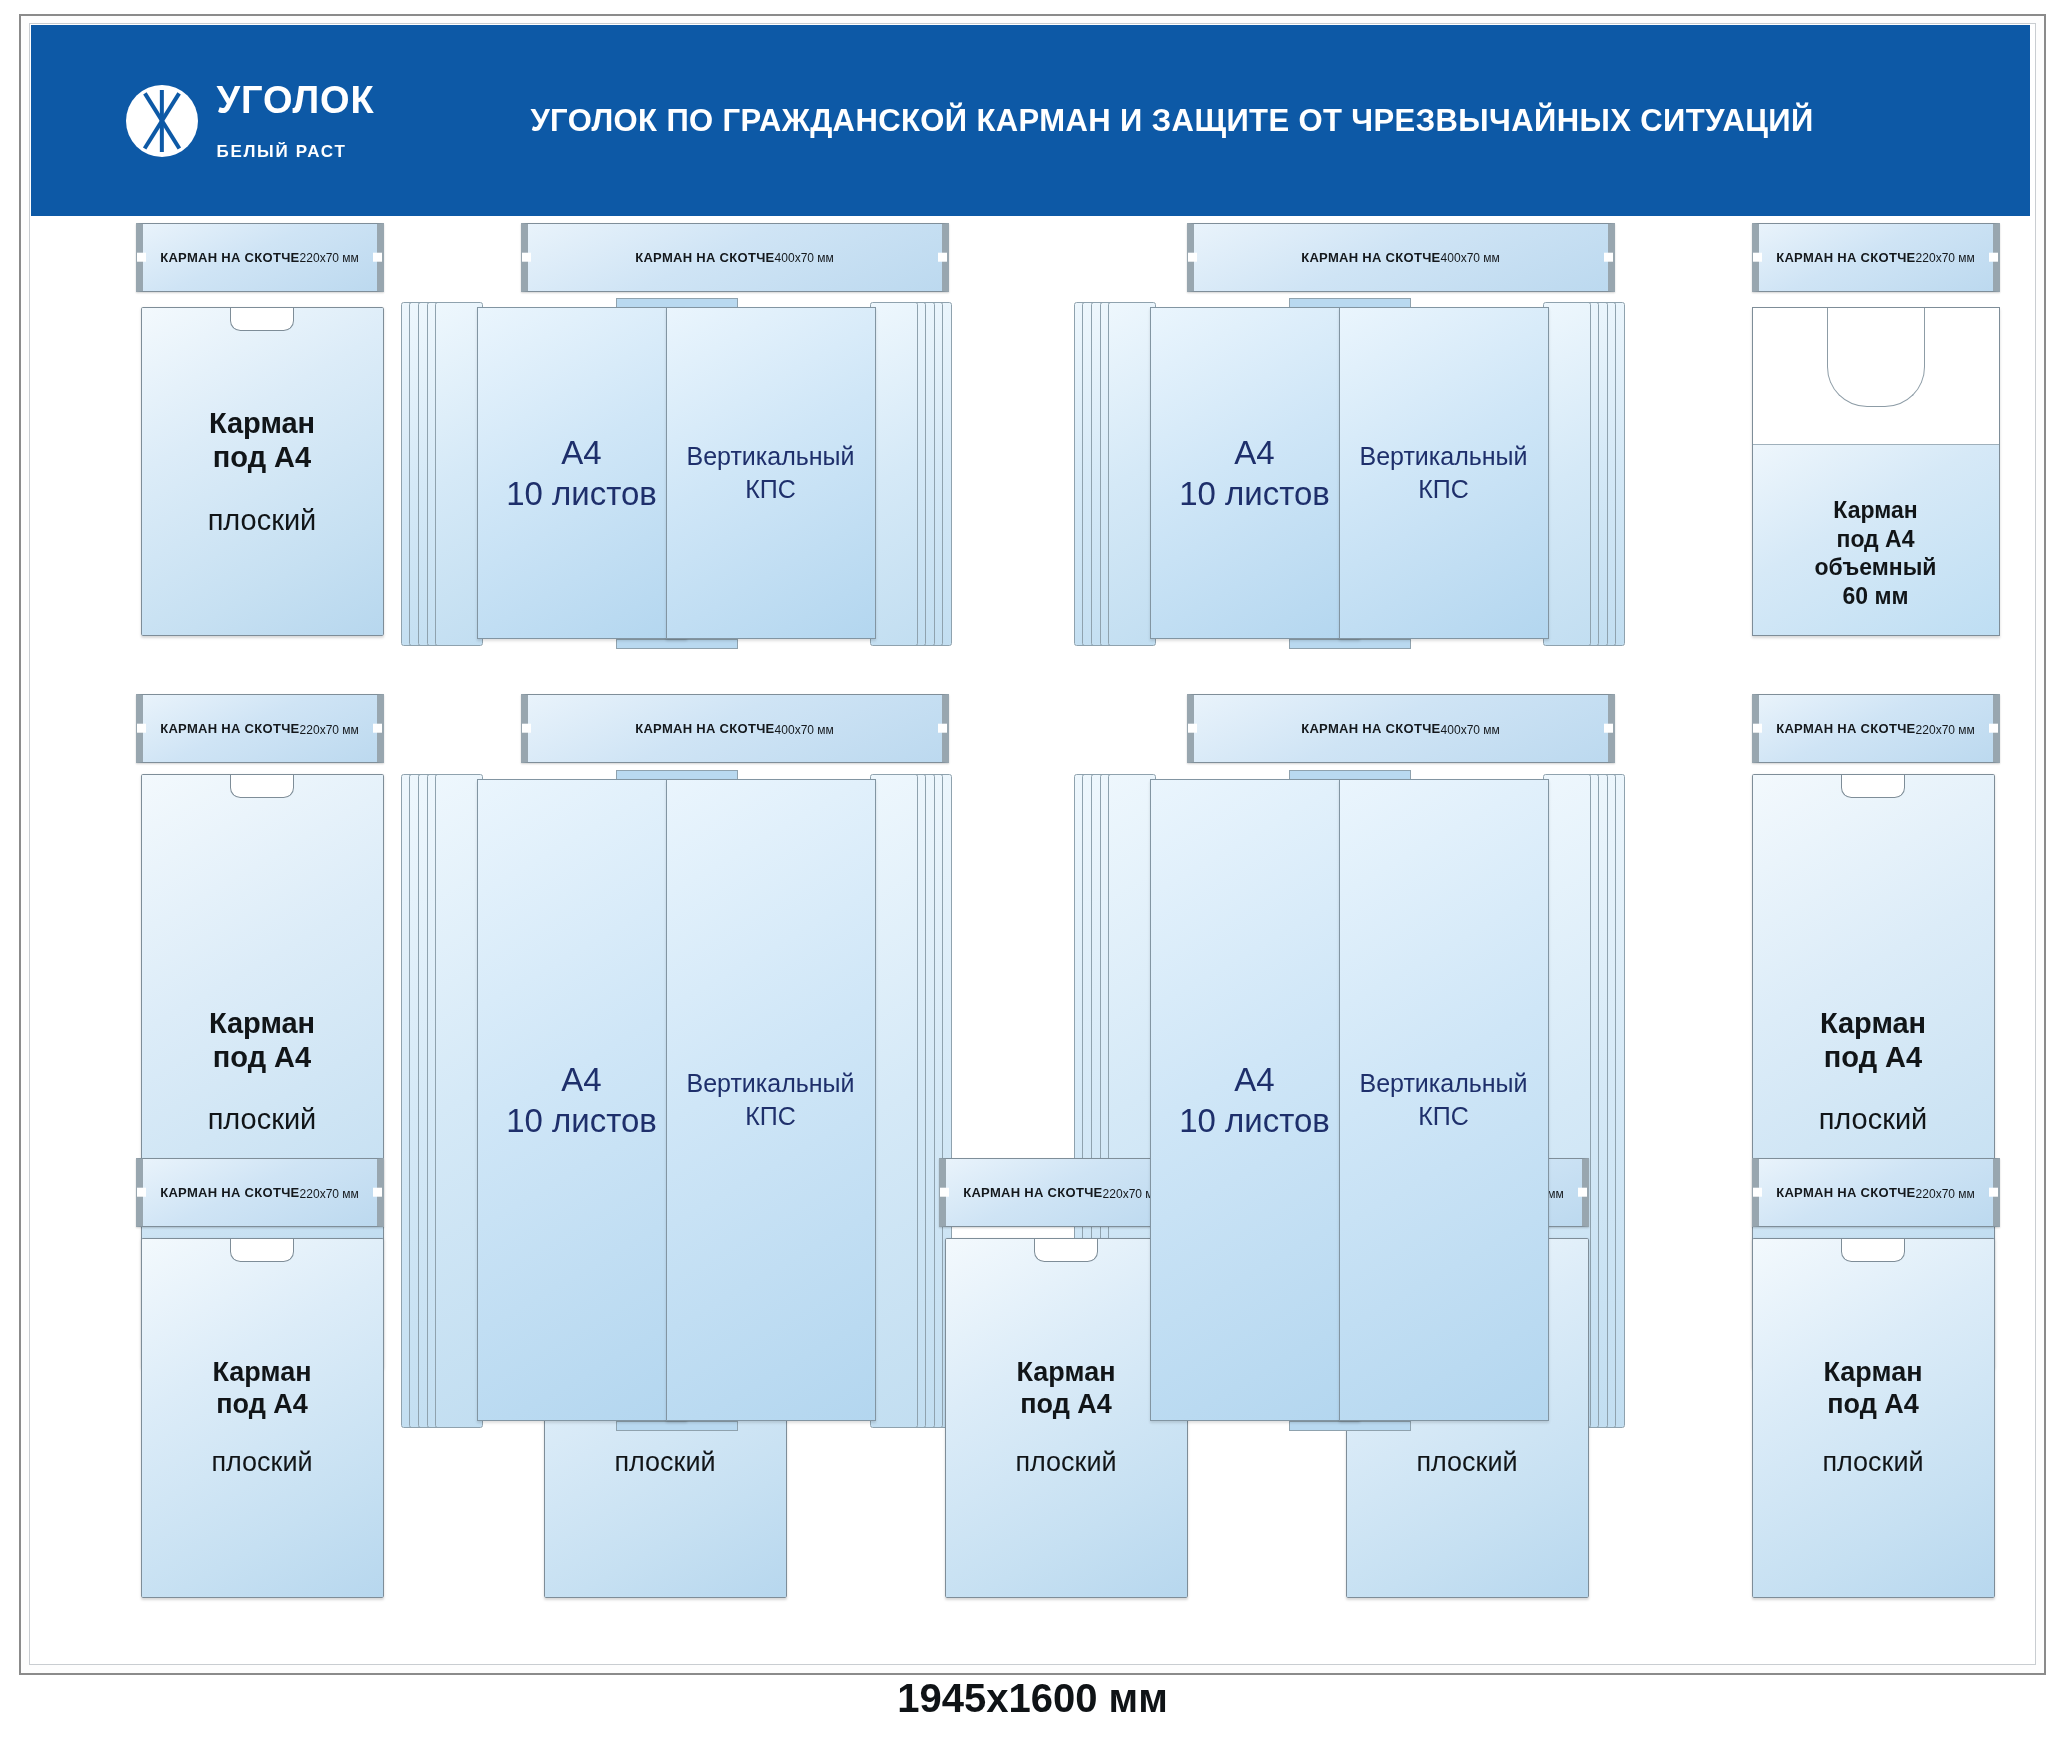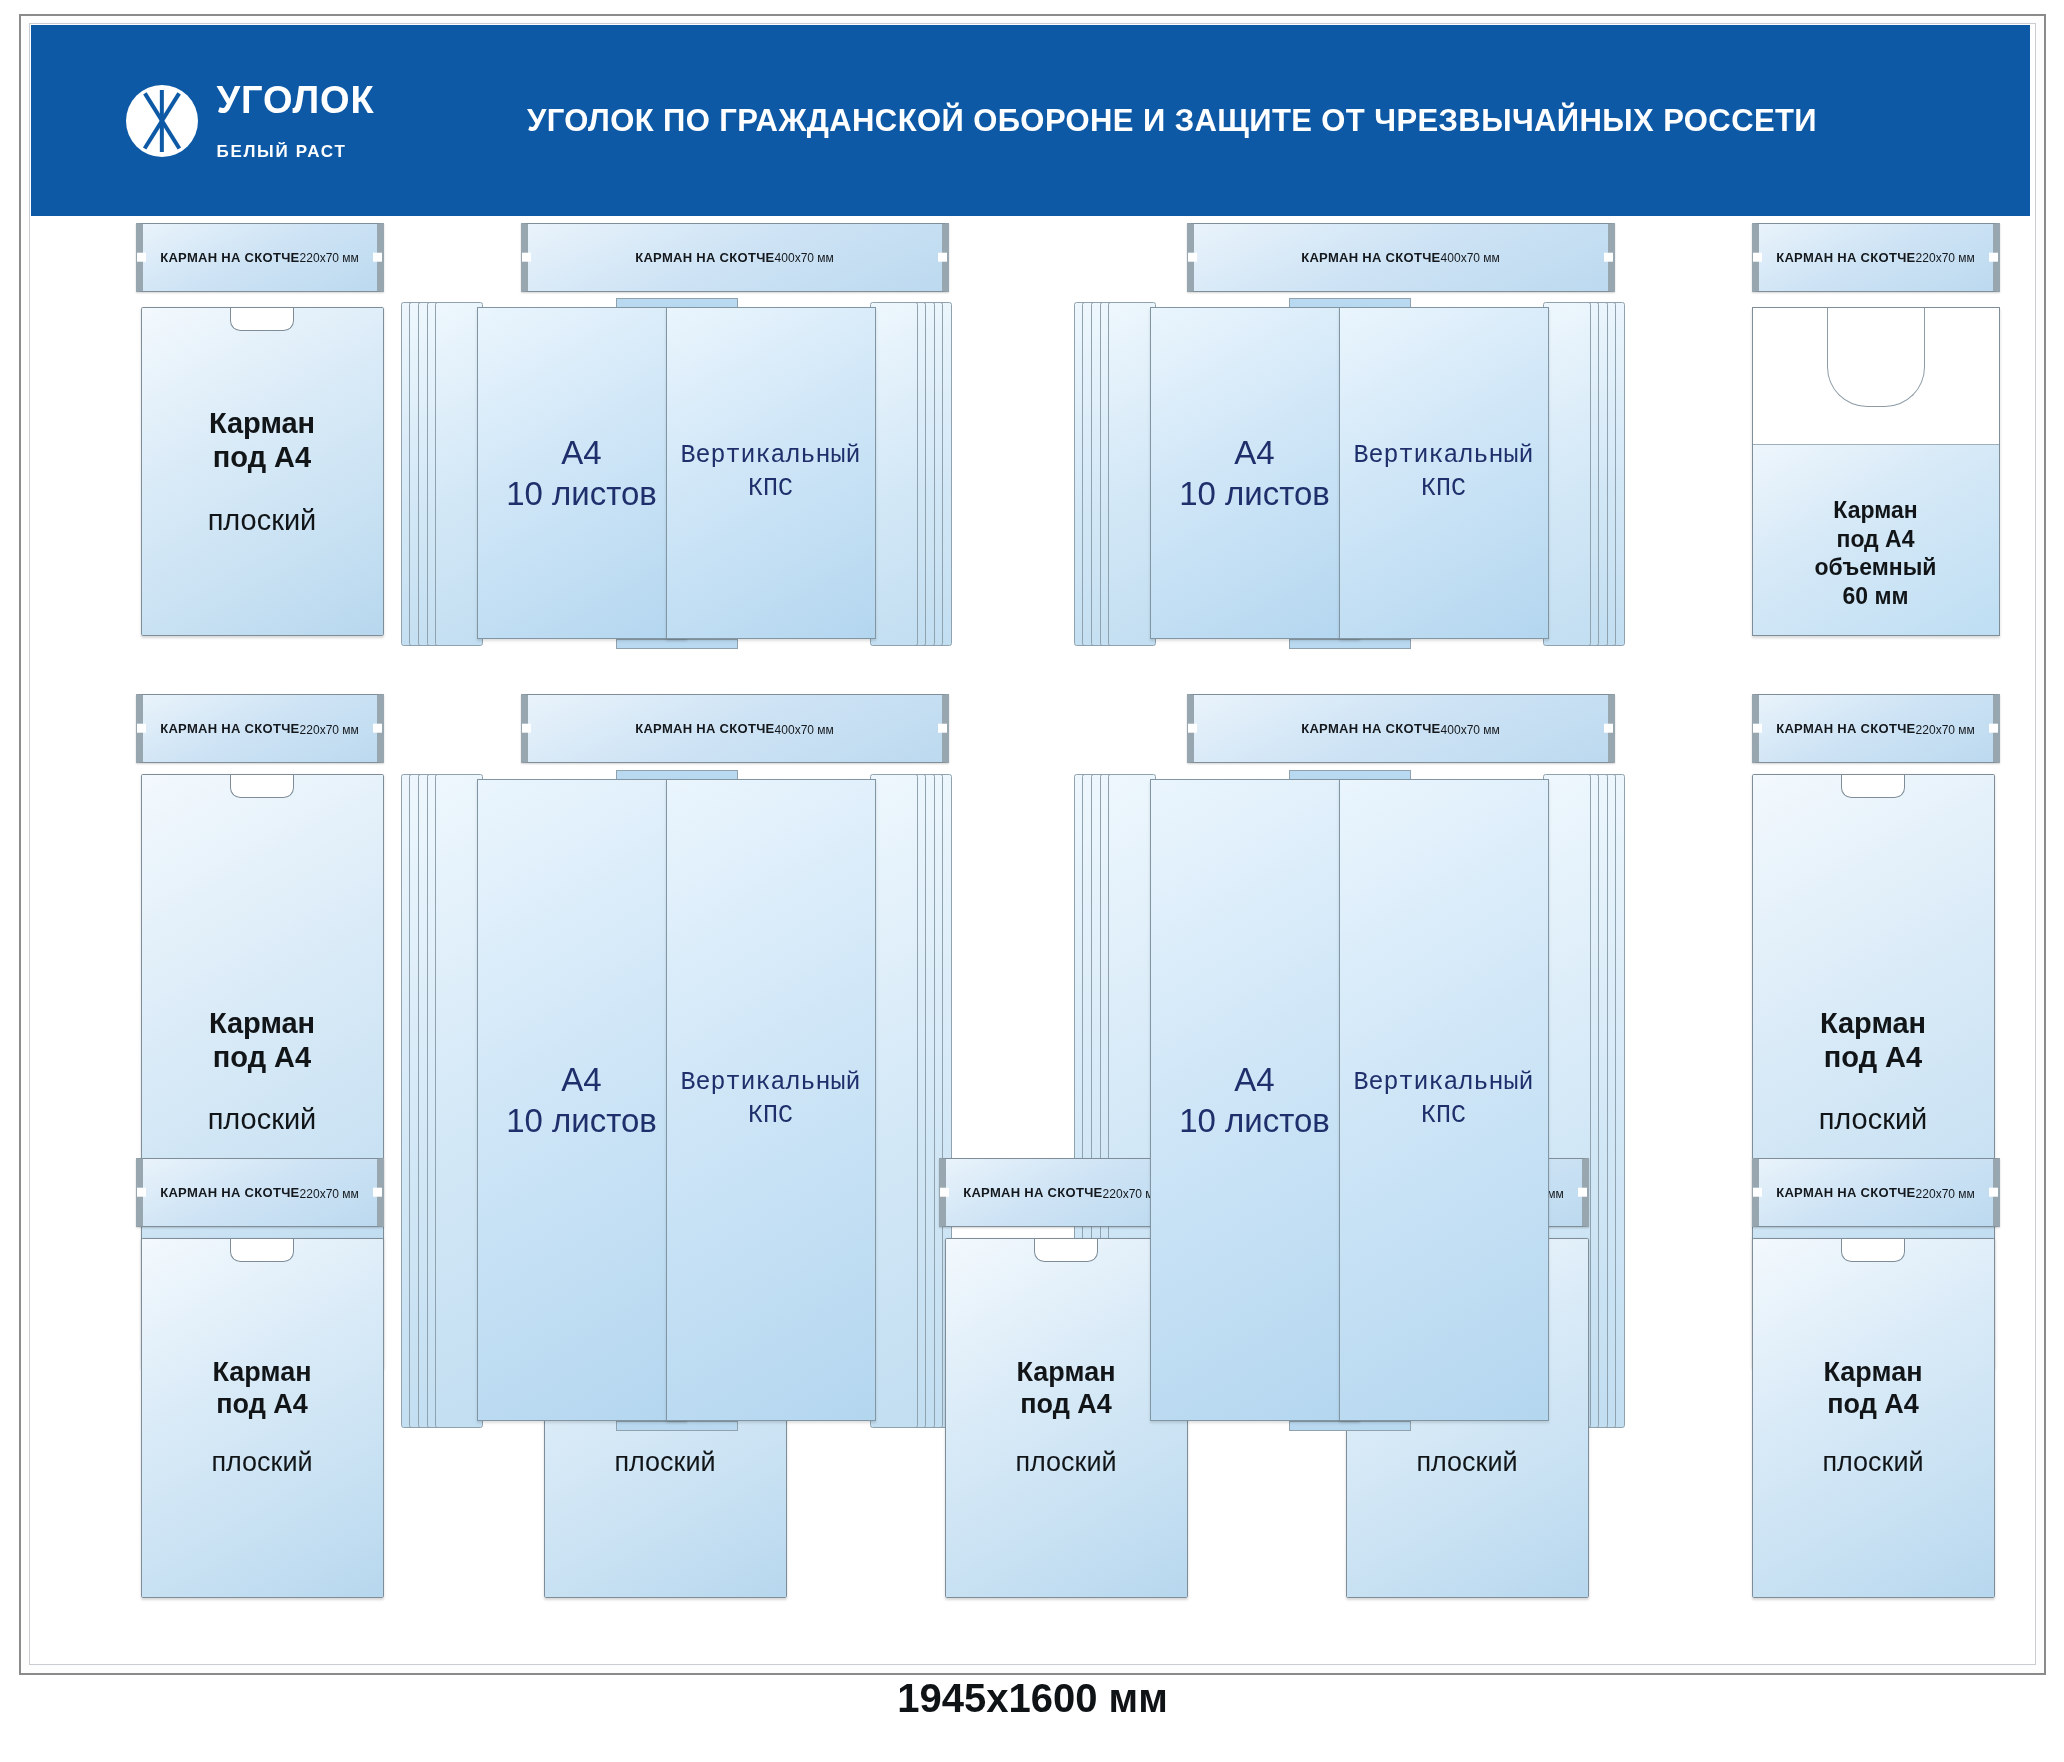--- a/index.html
+++ b/index.html
@@ -282,21 +282,21 @@
     color: #1e2f6b;
     font-weight: normal;
     line-height: 1.25;
     text-align: center;
   }
   .panel-kps .pk {
     font-size: 25px;
     color: #1e2f6b;
     text-align: center;
     line-height: 1.3;
-    font-family: Liberation Mono, monospace;
+    font-family: Liberation Sans, sans-serif;
   }
   .leafblock .tab-top {
     position: absolute;
     height: 8.6px;
     background: #b9d9f0;
     border: 1.7px solid #8fa2ae;
     z-index: 1;
   }
   .leafblock .tab-bot {
     position: absolute;
@@ -327,21 +327,21 @@
   <div class="header">
     <div class="logo-wrap">
       <div class="logo-mark">
           <span class="slash2"></span>
         </div>
       <div class="logo-text">
         <div class="logo-title">УГОЛОК</div>
         <div class="logo-sub">БЕЛЫЙ РАСТ</div>
       </div>
     </div>
-    <div class="header-title">УГОЛОК ПО ГРАЖДАНСКОЙ ОБОРОНЕ И ЗАЩИТЕ ОТ ЧРЕЗВЫЧАЙНЫХ РОССЕТИ</div>
+    <div class="header-title">УГОЛОК ПО ГРАЖДАНСКОЙ КАРМАН И ЗАЩИТЕ ОТ ЧРЕЗВЫЧАЙНЫХ СИТУАЦИЙ</div>
   </div>
 
   <div class="canvas">
 
     <div class="tape" style="left:105px; top:6.9px; width:248px; height:69px;">
       <div class="t1">КАРМАН НА СКОТЧЕ</div>
       <div class="t2">220х70 мм</div>
     </div>
 
     <div class="tape" style="left:490px; top:6.9px; width:428px; height:69px;">

